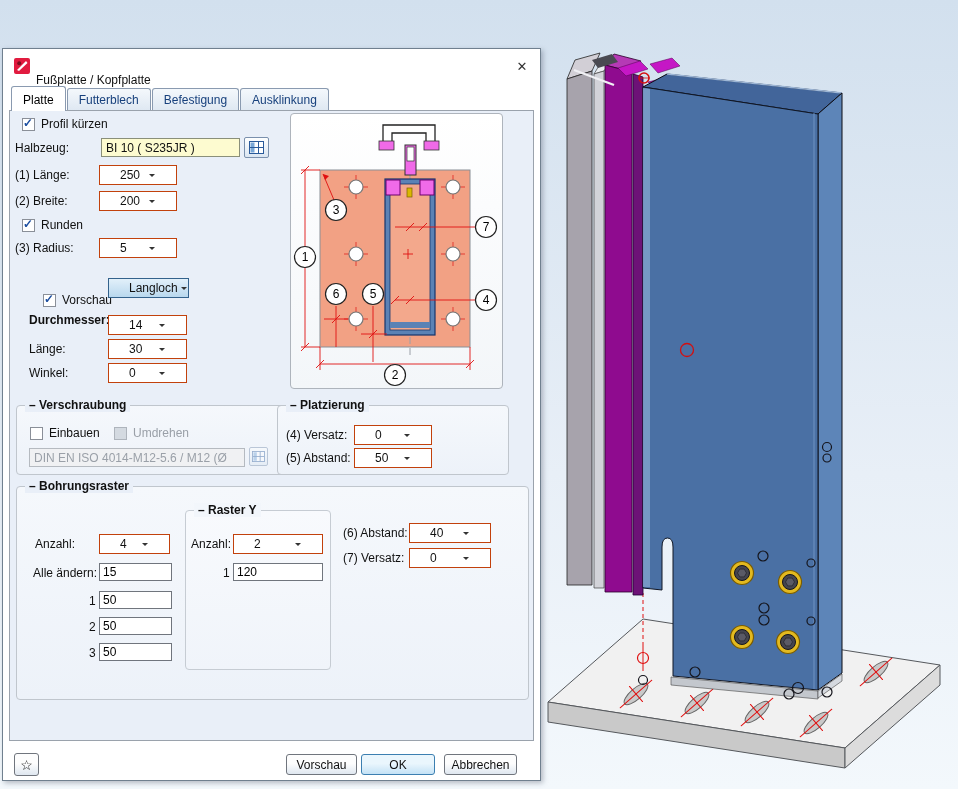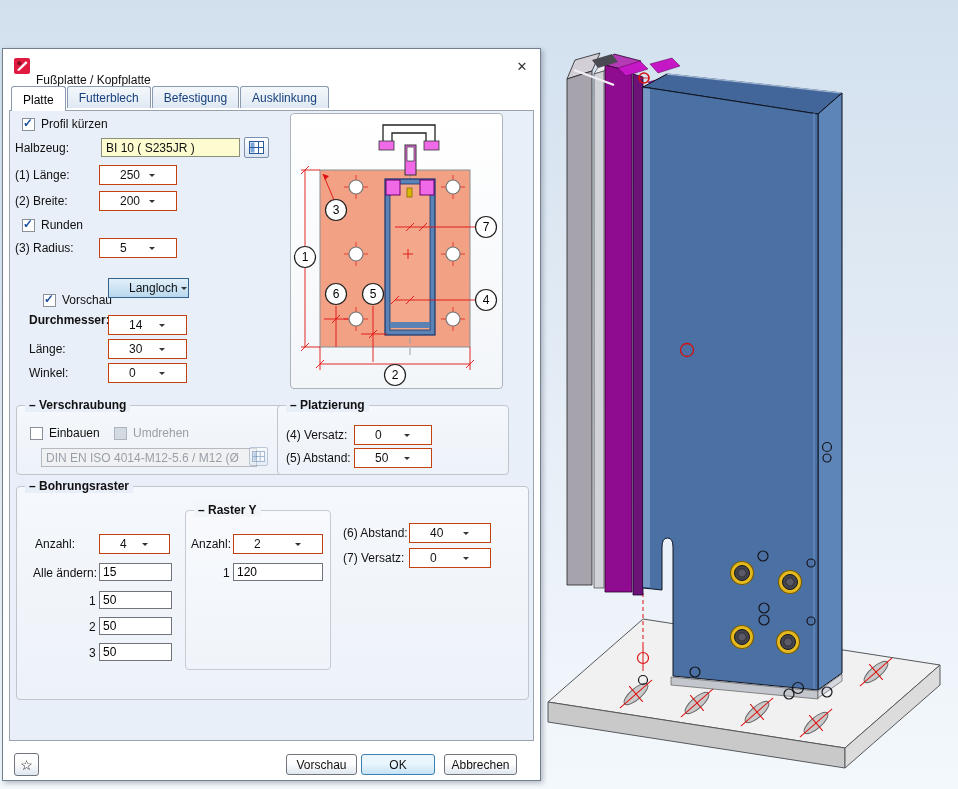--- a/index.html
+++ b/index.html
@@ -8,21 +8,21 @@
          font-family:"Liberation Sans",sans-serif;font-size:12px;color:#111;}
   #viewport-svg{position:absolute;left:0;top:0;}
   
   .dialog{position:absolute;left:2px;top:48px;width:539px;height:733px;background:#fff;
           border:1px solid #70808f;box-shadow:2px 2px 5px rgba(60,70,90,.35);}
   .titlebar{position:absolute;left:0;top:0;right:0;height:36px;background:#fff;}
   .title-text{position:absolute;left:33px;top:10px;font-size:12px;color:#101010;margin-top:14px;}
   .app-icon{position:absolute;left:11px;top:9px;width:16px;height:16px;}
   .close-btn{position:absolute;right:6px;top:6px;width:24px;height:24px;text-align:center;
              line-height:24px;font-size:13px;color:#333;cursor:pointer;}
-  .tabs{position:absolute;left:8px;top:37px;display:flex;align-items:flex-start;height:25px;}
+  .tabs{position:absolute;left:8px;top:37px;display:flex;align-items:center;height:25px;}
   .tab{padding:4px 11px 4px 11px;margin-right:1px;border:1px solid #8a9ab0;border-bottom:none;
        border-radius:3px 3px 0 0;background:linear-gradient(#f4f8fc,#dfe8f2);color:#17407c;height:22px;}
   .tab.active{background:#fff;color:#000;height:25px;position:relative;z-index:3;padding-top:6px;}
   .tabpage{position:absolute;left:6px;top:61px;width:525px;height:631px;background:#e9eff8;
            border:1px solid #9aa2ac;z-index:1;}
   
   .lbl{position:absolute;white-space:nowrap;font-size:12px;color:#101010;z-index:2;}
   .lbl.dis{color:#9aa0a8;}
   .cb{position:absolute;width:13px;height:13px;background:#fff;border:1px solid #8a8f98;z-index:2;}
   .cb.checked::after{content:"✓";position:absolute;left:0px;top:-3px;font-size:12px;font-weight:bold;color:#1c4ea0;}
@@ -269,21 +269,21 @@
         <span class="arr"></span>
     </div>
 
     <div class="group" style="left:13px;top:356px;width:292px;height:70px;">
       <span class="legend"><span class="dash"></span><span>Verschraubung</span></span>
     </div>
     <div class="cb" style="left:27px;top:378px;"></div>
     <span class="lbl" style="left:46px;top:377px;">Einbauen</span>
     <div class="cb disfill" style="left:111px;top:378px;"></div>
     <span class="lbl dis" style="left:130px;top:377px;">Umdrehen</span>
-    <div class="field dis" style="left:38px;top:399px;width:216px;">
+    <div class="field dis" style="left:26px;top:399px;width:216px;">
       <span>DIN EN ISO 4014-M12-5.6 / M12 (Ø</span>
     </div>
     <div class="iconbtn dis" style="left:246px;top:398px;width:19px;height:19px;">
       <svg width="13" height="11" viewBox="0 0 15 13">
         <rect x="0.5" y="0.5" width="14" height="12" fill="#fff" stroke="#2a5a9a"></rect>
         <rect x="1.5" y="1.5" width="4" height="10" fill="#7aa8d8"></rect>
         <line x1="9.5" y1="1" x2="9.5" y2="12" stroke="#2a5a9a"></line>
         <line x1="1" y1="6.5" x2="14" y2="6.5" stroke="#2a5a9a"></line>
       </svg>
     </div>

